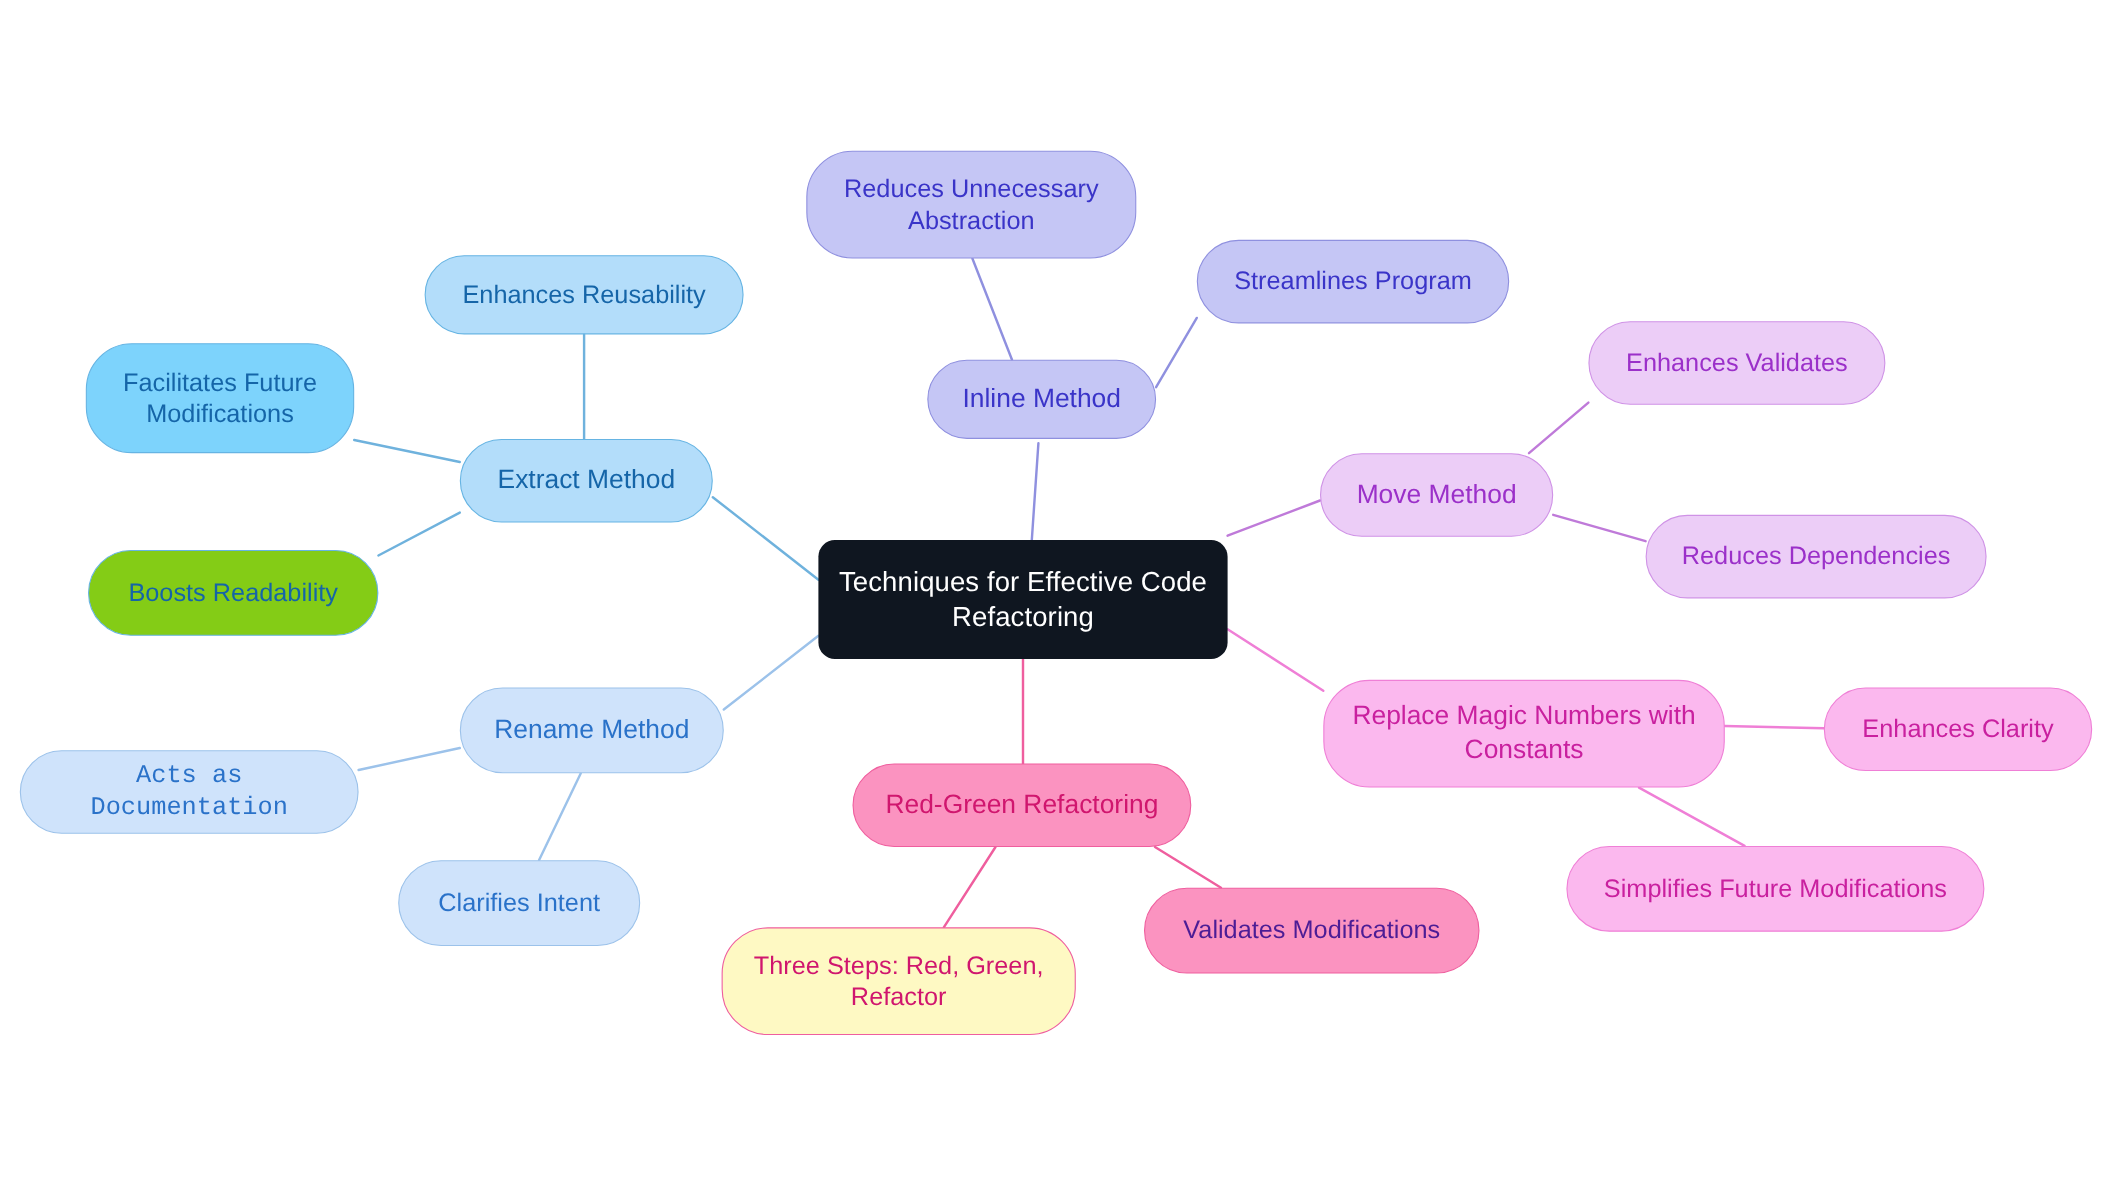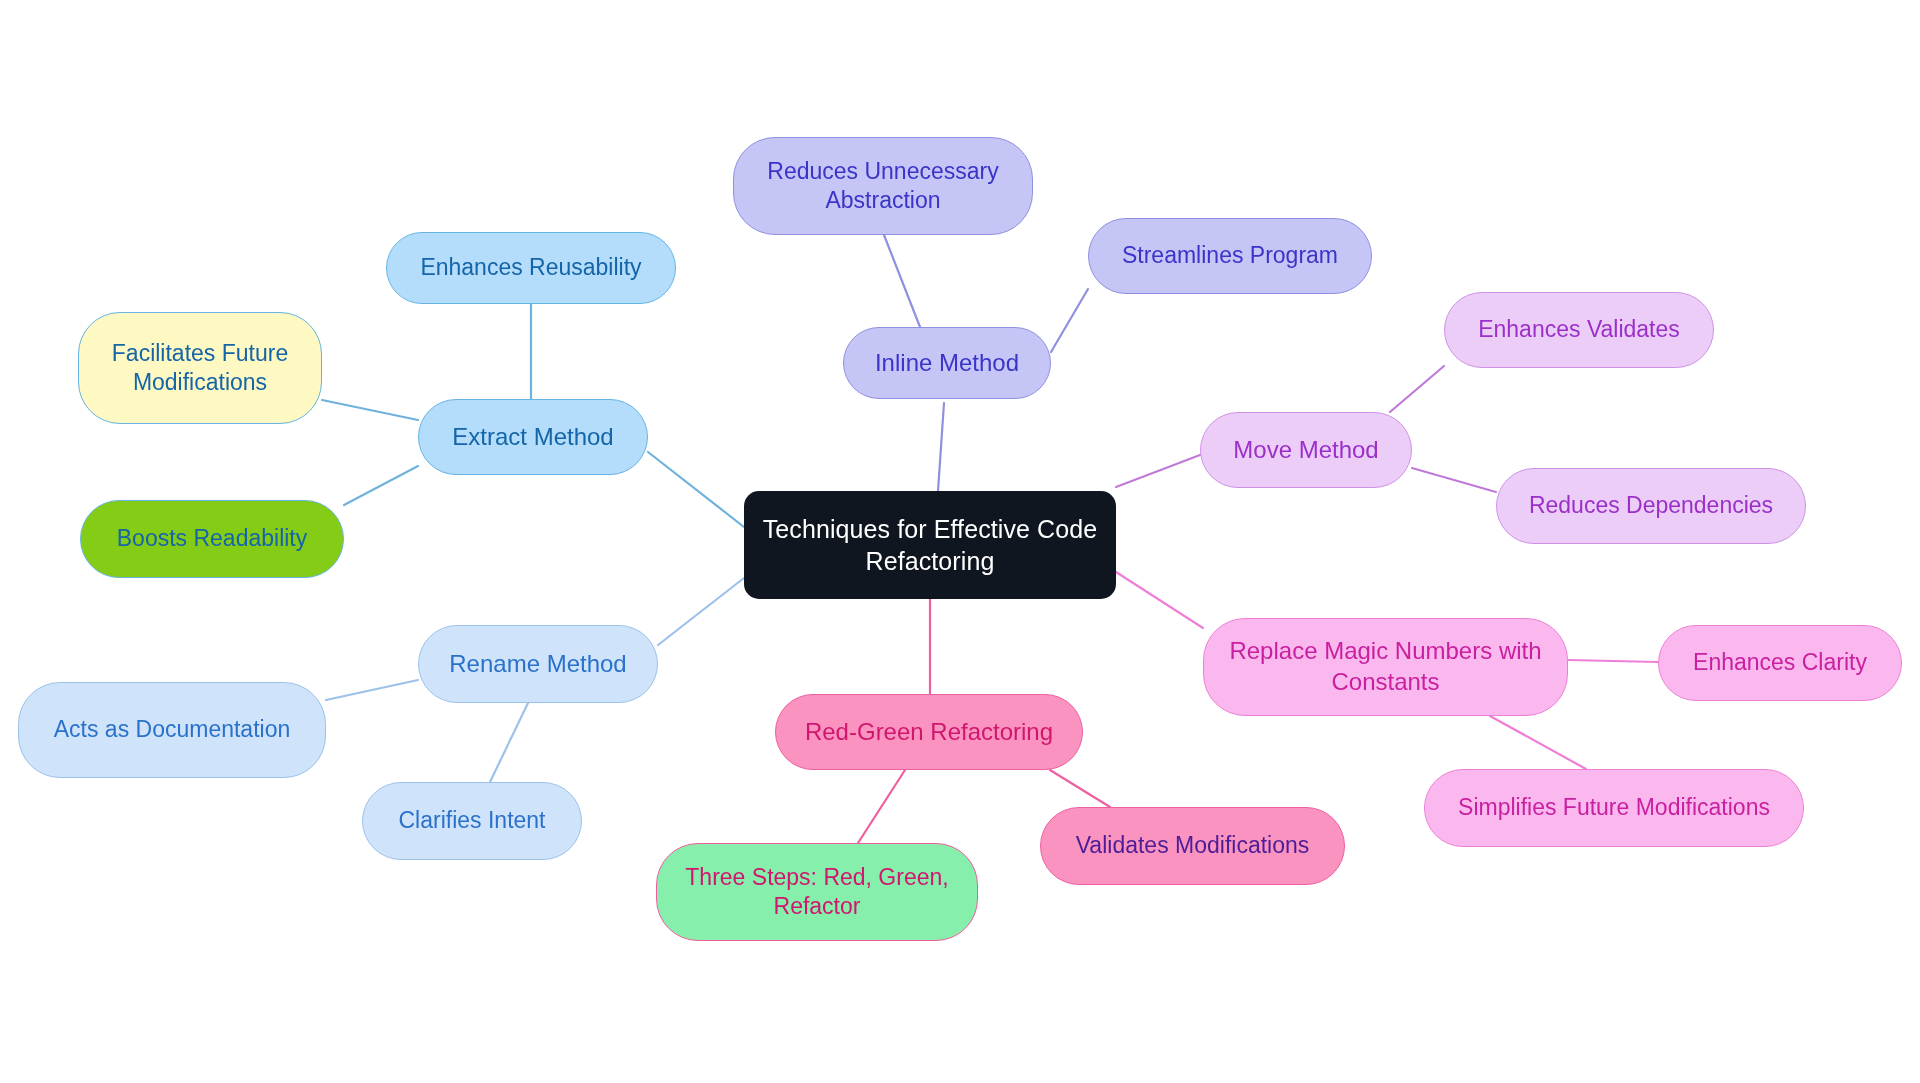--- a/index.html
+++ b/index.html
@@ -70,35 +70,35 @@
       <line x1="1568" y1="660" x2="1658" y2="662" stroke="#ef7fd6" stroke-width="2.2" stroke-linecap="round"></line>
       <line x1="1490" y1="716" x2="1586" y2="769" stroke="#ef7fd6" stroke-width="2.2" stroke-linecap="round"></line>
       <line x1="930" y1="599" x2="930" y2="694" stroke="#ef5e9e" stroke-width="2.2" stroke-linecap="round"></line>
       <line x1="905" y1="770" x2="858" y2="843" stroke="#ef5e9e" stroke-width="2.2" stroke-linecap="round"></line>
       <line x1="1050" y1="770" x2="1110" y2="807" stroke="#ef5e9e" stroke-width="2.2" stroke-linecap="round"></line>
     </svg>
   <div id="nodes">
       <div class="node root" style="background: rgb(15, 22, 32); color: rgb(255, 255, 255); left: 744px; top: 491px; width: 372px; height: 108px; border-radius: 15px;">Techniques for Effective Code Refactoring</div>
       <div class="node branch" style="background: rgb(179, 221, 250); border-color: rgb(102, 180, 227); color: rgb(21, 101, 168); left: 418px; top: 399px; width: 230px; height: 76px;">Extract Method</div>
       <div class="node leaf" style="background: rgb(179, 221, 250); border-color: rgb(102, 180, 227); color: rgb(21, 101, 168); left: 386px; top: 232px; width: 290px; height: 72px;">Enhances Reusability</div>
-      <div class="node leaf" style="background: #fef9c3; border-color: rgb(102, 180, 227); color: rgb(21, 101, 168); left: 78px; top: 312px; width: 244px; height: 112px; text-align: center;">Facilitates Future
+      <div class="node leaf" style="background: #7dd3fc; border-color: rgb(102, 180, 227); color: rgb(21, 101, 168); left: 78px; top: 312px; width: 244px; height: 100px; text-align: center;">Facilitates Future
 Modifications</div>
       <div class="node leaf" style="background: #84cc16; border-color: rgb(102, 180, 227); color: rgb(21, 101, 168); left: 80px; top: 500px; width: 264px; height: 78px;">Boosts Readability</div>
       <div class="node branch" style="background: rgb(207, 227, 251); border-color: rgb(156, 194, 234); color: rgb(42, 114, 201); left: 418px; top: 625px; width: 240px; height: 78px;">Rename Method</div>
-      <div class="node leaf" style="background: rgb(207, 227, 251); border-color: rgb(156, 194, 234); color: rgb(42, 114, 201); left: 18px; top: 682px; width: 308px; height: 96px;">Acts as Documentation</div>
+      <div class="node leaf" style="background: rgb(207, 227, 251); border-color: rgb(156, 194, 234); color: rgb(42, 114, 201); left: 18px; top: 682px; width: 308px; height: 76px; font-family: Liberation Mono, monospace;">Acts as Documentation</div>
       <div class="node leaf" style="background: rgb(207, 227, 251); border-color: rgb(156, 194, 234); color: rgb(42, 114, 201); left: 362px; top: 782px; width: 220px; height: 78px;">Clarifies Intent</div>
       <div class="node branch" style="background: rgb(197, 198, 245); border-color: rgb(143, 144, 223); color: rgb(58, 52, 200); left: 843px; top: 327px; width: 208px; height: 72px;">Inline Method</div>
       <div class="node leaf" style="background: rgb(197, 198, 245); border-color: rgb(143, 144, 223); color: rgb(58, 52, 200); left: 733px; top: 137px; width: 300px; height: 98px;">Reduces Unnecessary
 Abstraction</div>
       <div class="node leaf" style="background: rgb(197, 198, 245); border-color: rgb(143, 144, 223); color: rgb(58, 52, 200); left: 1088px; top: 218px; width: 284px; height: 76px;">Streamlines Program</div>
       <div class="node branch" style="background: rgb(236, 205, 247); border-color: rgb(207, 146, 230); color: rgb(155, 48, 201); left: 1200px; top: 412px; width: 212px; height: 76px;">Move Method</div>
       <div class="node leaf" style="background: rgb(236, 205, 247); border-color: rgb(207, 146, 230); color: rgb(155, 48, 201); left: 1444px; top: 292px; width: 270px; height: 76px;">Enhances Validates</div>
       <div class="node leaf" style="background: rgb(236, 205, 247); border-color: rgb(207, 146, 230); color: rgb(155, 48, 201); left: 1496px; top: 468px; width: 310px; height: 76px;">Reduces Dependencies</div>
       <div class="node branch" style="background: rgb(251, 184, 238); border-color: rgb(239, 127, 214); color: rgb(201, 32, 159); left: 1203px; top: 618px; width: 365px; height: 98px;">Replace Magic Numbers with
 Constants</div>
       <div class="node leaf" style="background: rgb(251, 184, 238); border-color: rgb(239, 127, 214); color: rgb(201, 32, 159); left: 1658px; top: 625px; width: 244px; height: 76px;">Enhances Clarity</div>
       <div class="node leaf" style="background: rgb(251, 184, 238); border-color: rgb(239, 127, 214); color: rgb(201, 32, 159); left: 1424px; top: 769px; width: 380px; height: 78px;">Simplifies Future Modifications</div>
       <div class="node branch" style="background: rgb(251, 147, 192); border-color: rgb(239, 94, 158); color: rgb(208, 22, 110); left: 775px; top: 694px; width: 308px; height: 76px;">Red-Green Refactoring</div>
-      <div class="node leaf" style="background: #86efac; border-color: rgb(239, 94, 158); color: rgb(208, 22, 110); left: 656px; top: 843px; width: 322px; height: 98px;">Three Steps: Red, Green,
+      <div class="node leaf" style="background: #fef9c3; border-color: rgb(239, 94, 158); color: rgb(208, 22, 110); left: 656px; top: 843px; width: 322px; height: 98px;">Three Steps: Red, Green,
 Refactor</div>
       <div class="node leaf" style="background: rgb(251, 147, 192); border-color: rgb(239, 94, 158); color: #4c1d95; left: 1040px; top: 807px; width: 305px; height: 78px;">Validates Modifications</div>
     </div>
 </div>
 
 </body></html>

